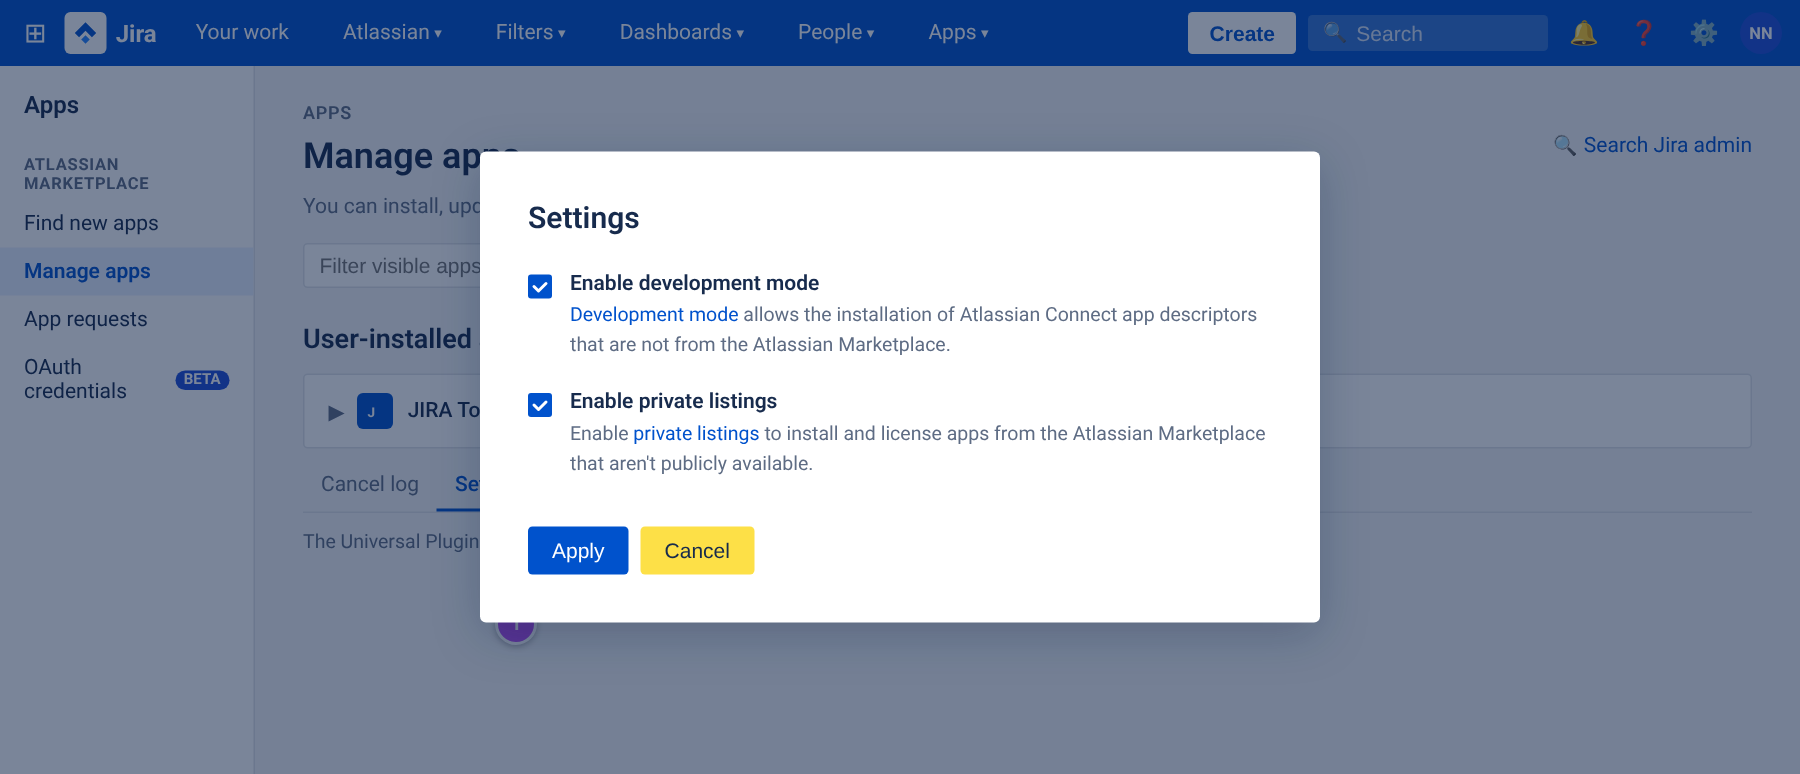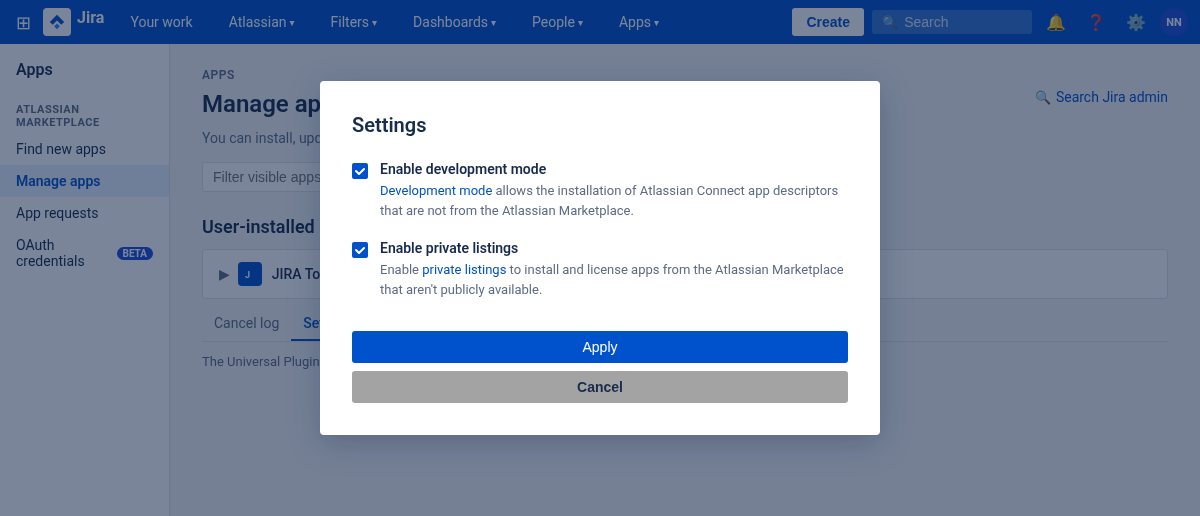--- a/index.html
+++ b/index.html
@@ -3,21 +3,21 @@
   <meta charset="utf-8">
   <style>
     * { box-sizing: border-box; margin: 0; padding: 0; }
     body { font-family: -apple-system, BlinkMacSystemFont, 'Segoe UI', Roboto, sans-serif; font-size: 14px; background: #f4f5f7; color: #172b4d; }
 
     
     .top-nav {
       display: flex; align-items: center; background: #0052cc; height: 44px; padding: 0 12px; gap: 8px; position: relative; z-index: 10;
     }
     .nav-grid-icon { color: white; font-size: 18px; cursor: pointer; padding: 4px; }
-    .nav-logo { display: flex; gap: 6px; color: white; font-weight: 700; font-size: 16px; text-decoration: none; margin-right: 8px; }
+    .nav-logo { display: flex; align-items: center; gap: 6px; color: white; font-weight: 700; font-size: 16px; text-decoration: none; margin-right: 8px; }
     .nav-logo-icon { width: 28px; height: 28px; background: white; border-radius: 4px; display: flex; align-items: center; justify-content: center; }
     .nav-logo-icon svg { width: 20px; height: 20px; }
     .nav-items { display: flex; gap: 16px; flex: 1; }
     .nav-item { color: white; padding: 6px 10px; border-radius: 3px; cursor: pointer; font-size: 14px; display: flex; align-items: center; gap: 3px; white-space: nowrap; }
     .nav-item .chevron { font-size: 10px; }
     .nav-create { background: white; color: #0052cc; border: none; padding: 6px 14px; border-radius: 3px; font-weight: 600; cursor: pointer; font-size: 14px; }
     .nav-right { display: flex; align-items: center; gap: 8px; margin-left: auto; }
     .nav-search-bar { display: flex; align-items: center; background: rgba(255,255,255,0.2); border-radius: 3px; padding: 4px 10px; gap: 6px; color: white; font-size: 14px; width: 160px; cursor: pointer; }
     .nav-search-bar input { background: transparent; border: none; outline: none; color: white; font-size: 14px; width: 100%; }
     .nav-search-bar input::placeholder { color: rgba(255,255,255,0.8); }
@@ -76,23 +76,23 @@
       box-shadow: 0 8px 32px rgba(9,30,66,0.25);
     }
     .modal-title { font-size: 20px; font-weight: 600; color: #172b4d; margin-bottom: 24px; }
     .modal-option { display: flex; align-items: flex-start; gap: 12px; margin-bottom: 20px; }
     .modal-checkbox { width: 16px; height: 16px; border-radius: 2px; background: #0052cc; border: none; display: flex; align-items: center; justify-content: center; flex-shrink: 0; margin-top: 2px; cursor: pointer; }
     .modal-checkbox svg { width: 12px; height: 12px; }
     .modal-option-content { flex: 1; }
     .modal-option-title { font-size: 14px; font-weight: 600; color: #172b4d; margin-bottom: 4px; }
     .modal-option-desc { font-size: 13px; color: #5e6c84; line-height: 1.5; }
     .modal-option-desc a { color: #0052cc; text-decoration: none; }
-    .modal-footer { display: flex; justify-content: flex-start; gap: 8px; margin-top: 32px; flex-direction: column; }
+    .modal-footer { display: flex; justify-content: flex-start; gap: 8px; margin-top: 32px; }
     .btn-apply { background: #0052cc; color: white; border: none; padding: 8px 16px; border-radius: 3px; font-size: 14px; font-weight: 500; cursor: pointer; }
-    .btn-cancel { background: #a3a3a3; color: #172b4d; border: none; padding: 8px 16px; border-radius: 3px; font-size: 14px; cursor: pointer; font-weight: bold; }
+    .btn-cancel { background: #fde047; color: #172b4d; border: none; padding: 8px 16px; border-radius: 3px; font-size: 14px; cursor: pointer; }
   </style>
 </head>
 <body>
 
 <nav class="top-nav">
   <span class="nav-grid-icon">⊞</span>
   <a class="nav-logo">
     <div class="nav-logo-icon">
       <svg viewBox="0 0 28 28" fill="none">
           <path d="M14 4L4 14l4 4 6-6 6 6 4-4z" fill="#0052cc"></path>

